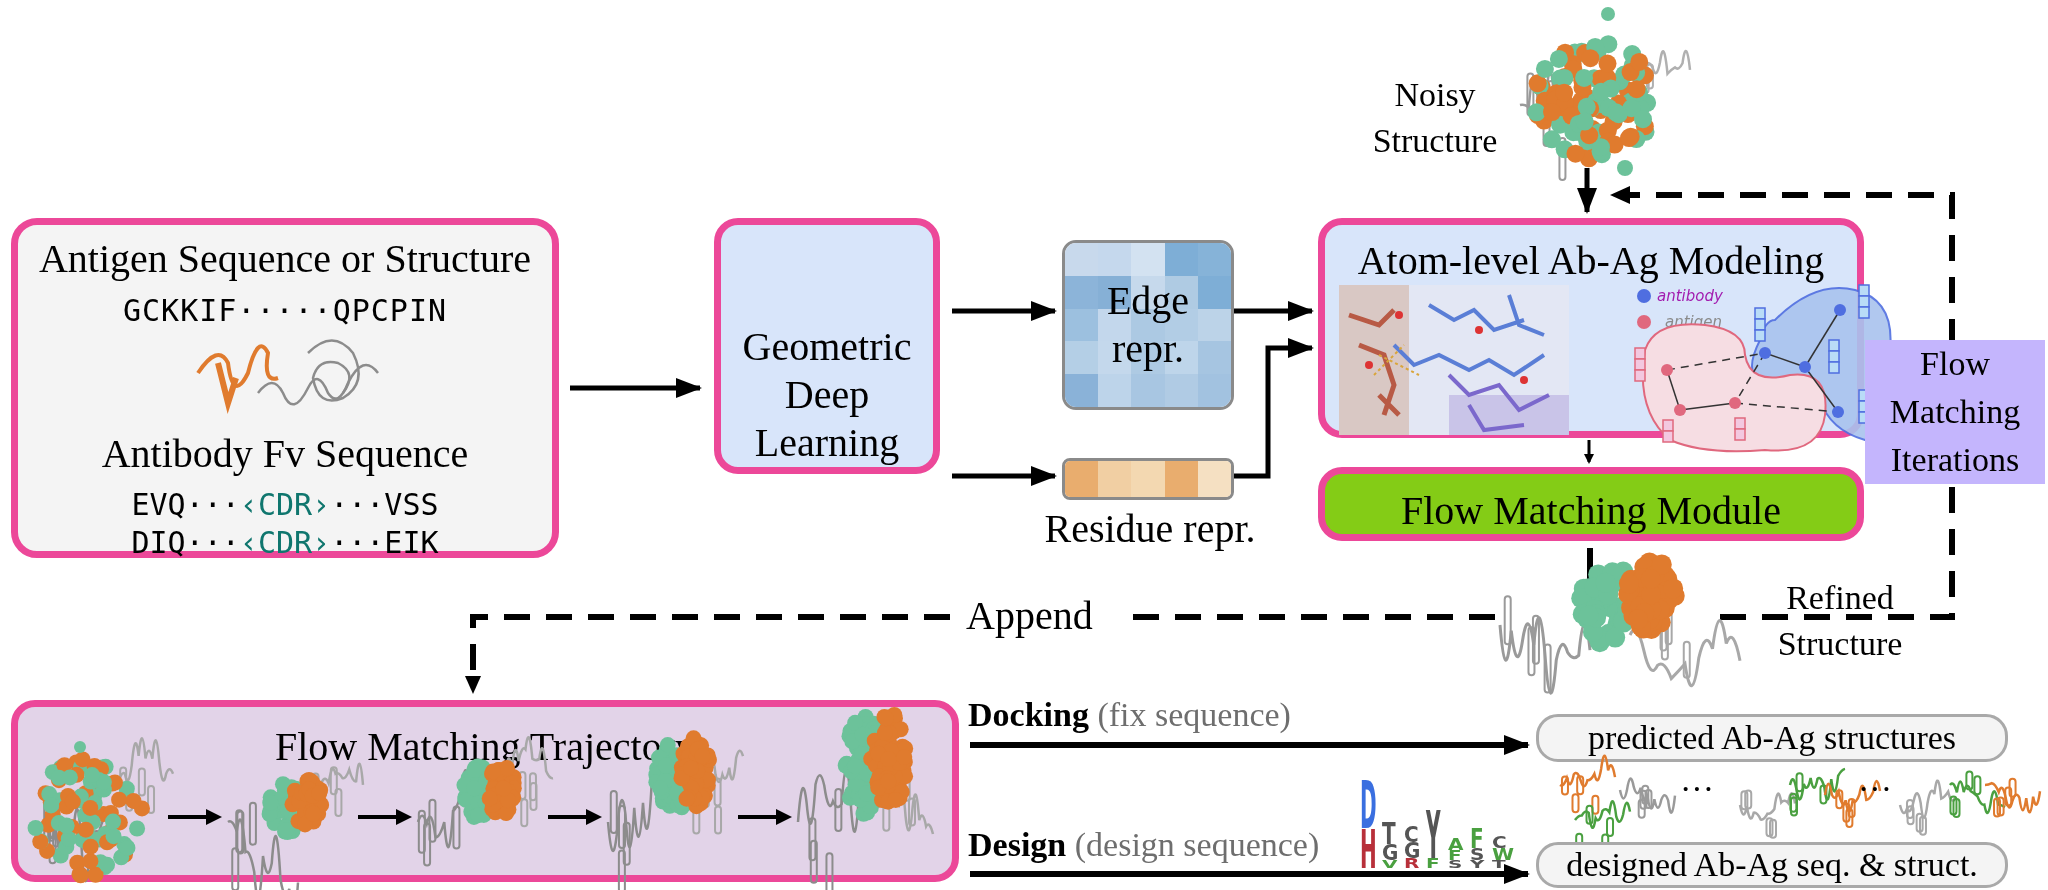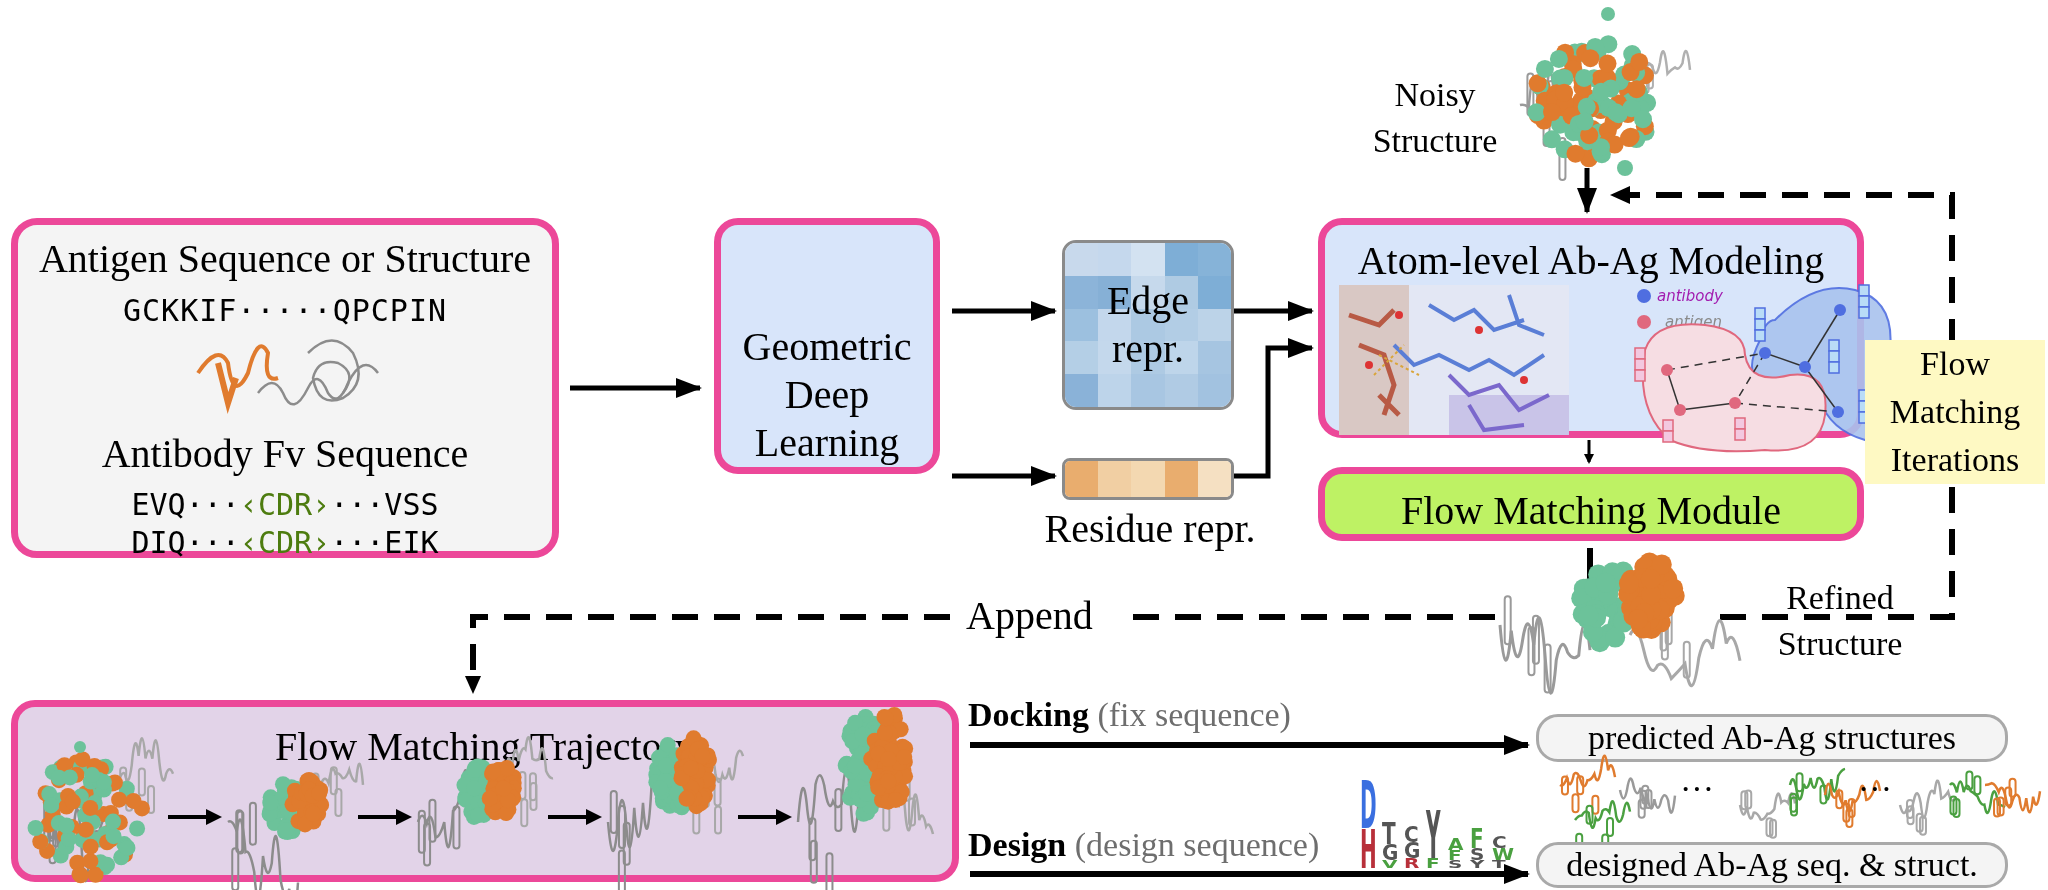--- a/index.html
+++ b/index.html
@@ -10,38 +10,38 @@
   .mono { font-family: "DejaVu Sans Mono", "Liberation Mono", monospace; }
   .center { text-align: center; }
   svg { position: absolute; overflow: visible; }
 
   #input-box { left: 11px; top: 218px; width: 548px; height: 340px; background: #f4f4f4; }
   #input-box .title1 { position: absolute; left: 0; right: 0; top: 10px; font-size: 40px; text-align: center; }
   #input-box .seq1 { position: absolute; left: 0; right: 0; top: 68px; font-size: 30px; text-align: center; letter-spacing: 1px; }
   #input-box .title2 { position: absolute; left: 0; right: 0; top: 205px; font-size: 40px; text-align: center; }
   #input-box .seq2 { position: absolute; left: 0; right: 0; top: 262px; font-size: 30px; text-align: center; }
   #input-box .seq3 { position: absolute; left: 0; right: 0; top: 300px; font-size: 30px; text-align: center; }
-  .cdr { color: #4d7c0f; }
+  .cdr { color: #0f766e; }
 
   #gdl-box { left: 714px; top: 218px; width: 226px; height: 256px; background: #d8e5fa; border-radius: 24px; }
   #gdl-box .lbl { position: absolute; left: 0; right: 0; top: 98px; font-size: 40px; line-height: 48px; text-align: center; }
 
   #edge-box { left: 1062px; top: 240px; width: 166px; height: 164px; border-radius: 14px; overflow: hidden; border: 3px solid #8a8a8a; }
   #edge-grid { position: absolute; left: 0; top: 0; width: 100%; height: 100%; display: grid; grid-template-columns: repeat(5, 1fr); grid-template-rows: repeat(5, 1fr); }
   #edge-box .lbl { position: absolute; left: 0; right: 0; top: 34px; font-size: 40px; line-height: 48px; text-align: center; }
 
   #res-box { left: 1062px; top: 458px; width: 166px; height: 36px; border-radius: 8px; overflow: hidden; border: 3px solid #8a8a8a; display: flex; }
   #res-box .cell { flex: 1; }
   #res-label { left: 1030px; top: 505px; width: 240px; font-size: 40px; text-align: center; }
 
   #atom-box { left: 1318px; top: 218px; width: 546px; height: 220px; background: #d8e5fa; border-radius: 24px; }
   #atom-box .title { position: absolute; left: 0; right: 0; top: 12px; font-size: 40px; text-align: center; }
   #atom-img { position: absolute; left: 14px; top: 60px; width: 230px; height: 150px; background: #e3e7f4; overflow: hidden; }
 
-  #fmm-box { left: 1318px; top: 467px; width: 546px; height: 74px; background: #bef264; border-radius: 24px; }
+  #fmm-box { left: 1318px; top: 467px; width: 546px; height: 74px; background: #84cc16; border-radius: 24px; }
   #fmm-box .lbl { position: absolute; left: 0; right: 0; top: 13px; font-size: 40px; text-align: center; }
 
   #traj-box { left: 11px; top: 700px; width: 948px; height: 182px; background: #e2d3e8; border-radius: 24px; }
   #traj-box .title { position: absolute; left: 0; right: 0; top: 16px; font-size: 40px; text-align: center; }
 
   .pill { position: absolute; box-sizing: border-box; border: 3px solid #a9a9a9; border-radius: 22px; background: #f4f4f4; font-size: 34px; text-align: center; }
   #pred-pill { left: 1536px; top: 714px; width: 472px; height: 48px; line-height: 42px; }
   #design-pill { left: 1536px; top: 842px; width: 472px; height: 46px; line-height: 40px; }
 
   .txt40 { font-size: 40px; }
@@ -361,21 +361,21 @@
         <rect x="234" y="121" width="10" height="11"></rect>
         <rect x="234" y="132" width="10" height="11"></rect>
     </g>
   </svg>
 </div>
 
 <div id="fmm-box" class="box">
   <div class="lbl">Flow Matching Module</div>
 </div>
 
-<div class="abs center txt34" style="left:1865px;top:340px;width:180px;line-height:48px;background:#fef9c3;">
+<div class="abs center txt34" style="left:1865px;top:340px;width:180px;line-height:48px;background:#c4b5fd;">
   <div>Flow</div>
   <div>Matching</div>
   <div>Iterations</div>
 </div>
 
 <svg id="refined-blob" width="270" height="120" style="left:1490px;top:565px;">
     <path d="M10,60 q5.625,67.24279835390946 11.25,5.723662551440327 q5.625,46.42935528120713 11.25,9.973456790123453 q5.625,-35.78326474622771 11.25,4.099794238683126 q5.625,-58.90123456790123 11.25,10.028600823045267 q5.625,73.86556927297669 11.25,5.24135802469136 q5.625,-26.618655692729767 11.25,-7.8915637860082315 q5.625,9.028806584362137 11.25,3.2224279835390934 q5.625,-60.179698216735254 11.25,-5.268518518518517" stroke="#9a9a9a" stroke-width="3" fill="none"></path>
     <rect x="54.609259259259254" y="79.45438957475994" width="6" height="48" rx="3" fill="none" stroke="#9a9a9a" stroke-width="2"></rect>
     <rect x="38.47361111111111" y="62.17524005486968" width="6" height="48" rx="3" fill="none" stroke="#9a9a9a" stroke-width="2"></rect>
     <rect x="42.949074074074076" y="50.739711934156375" width="6" height="48" rx="3" fill="none" stroke="#9a9a9a" stroke-width="2"></rect>

